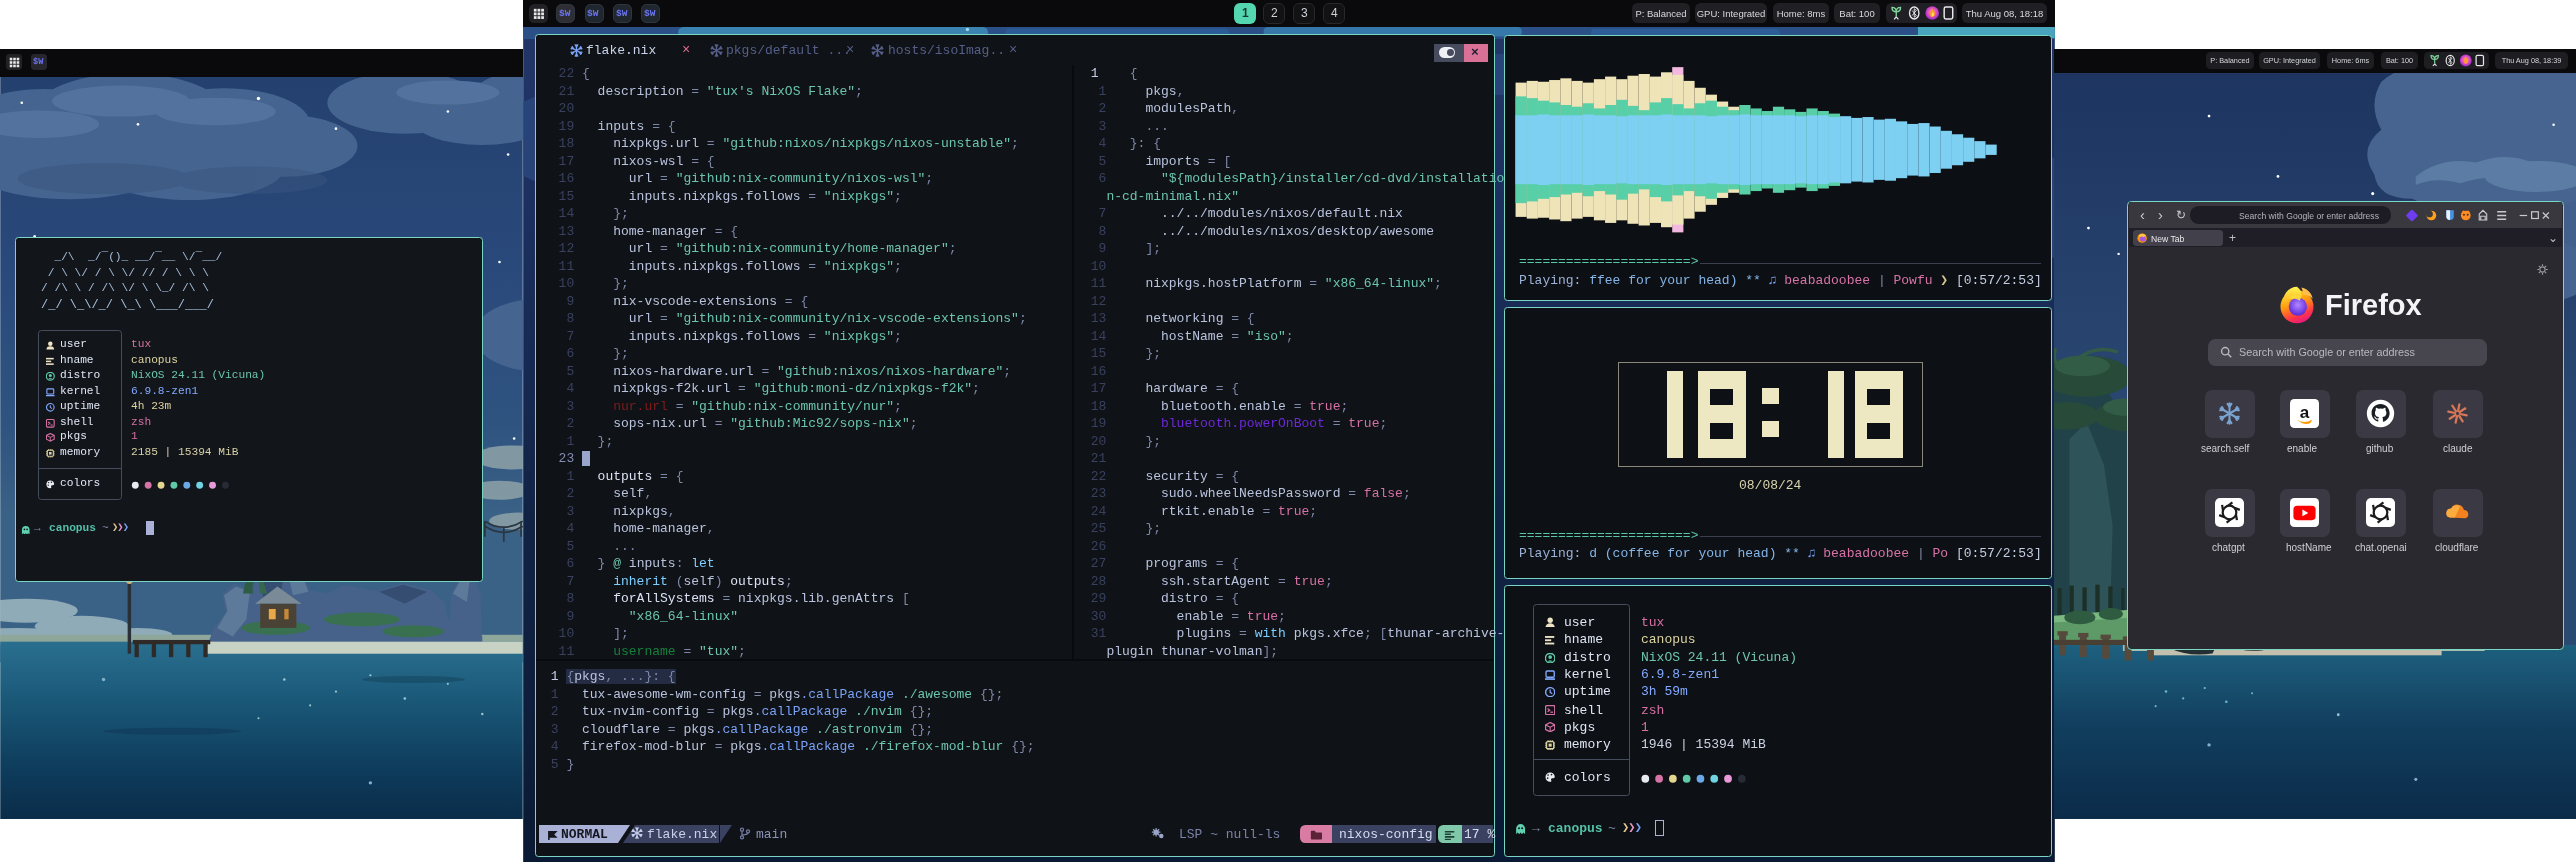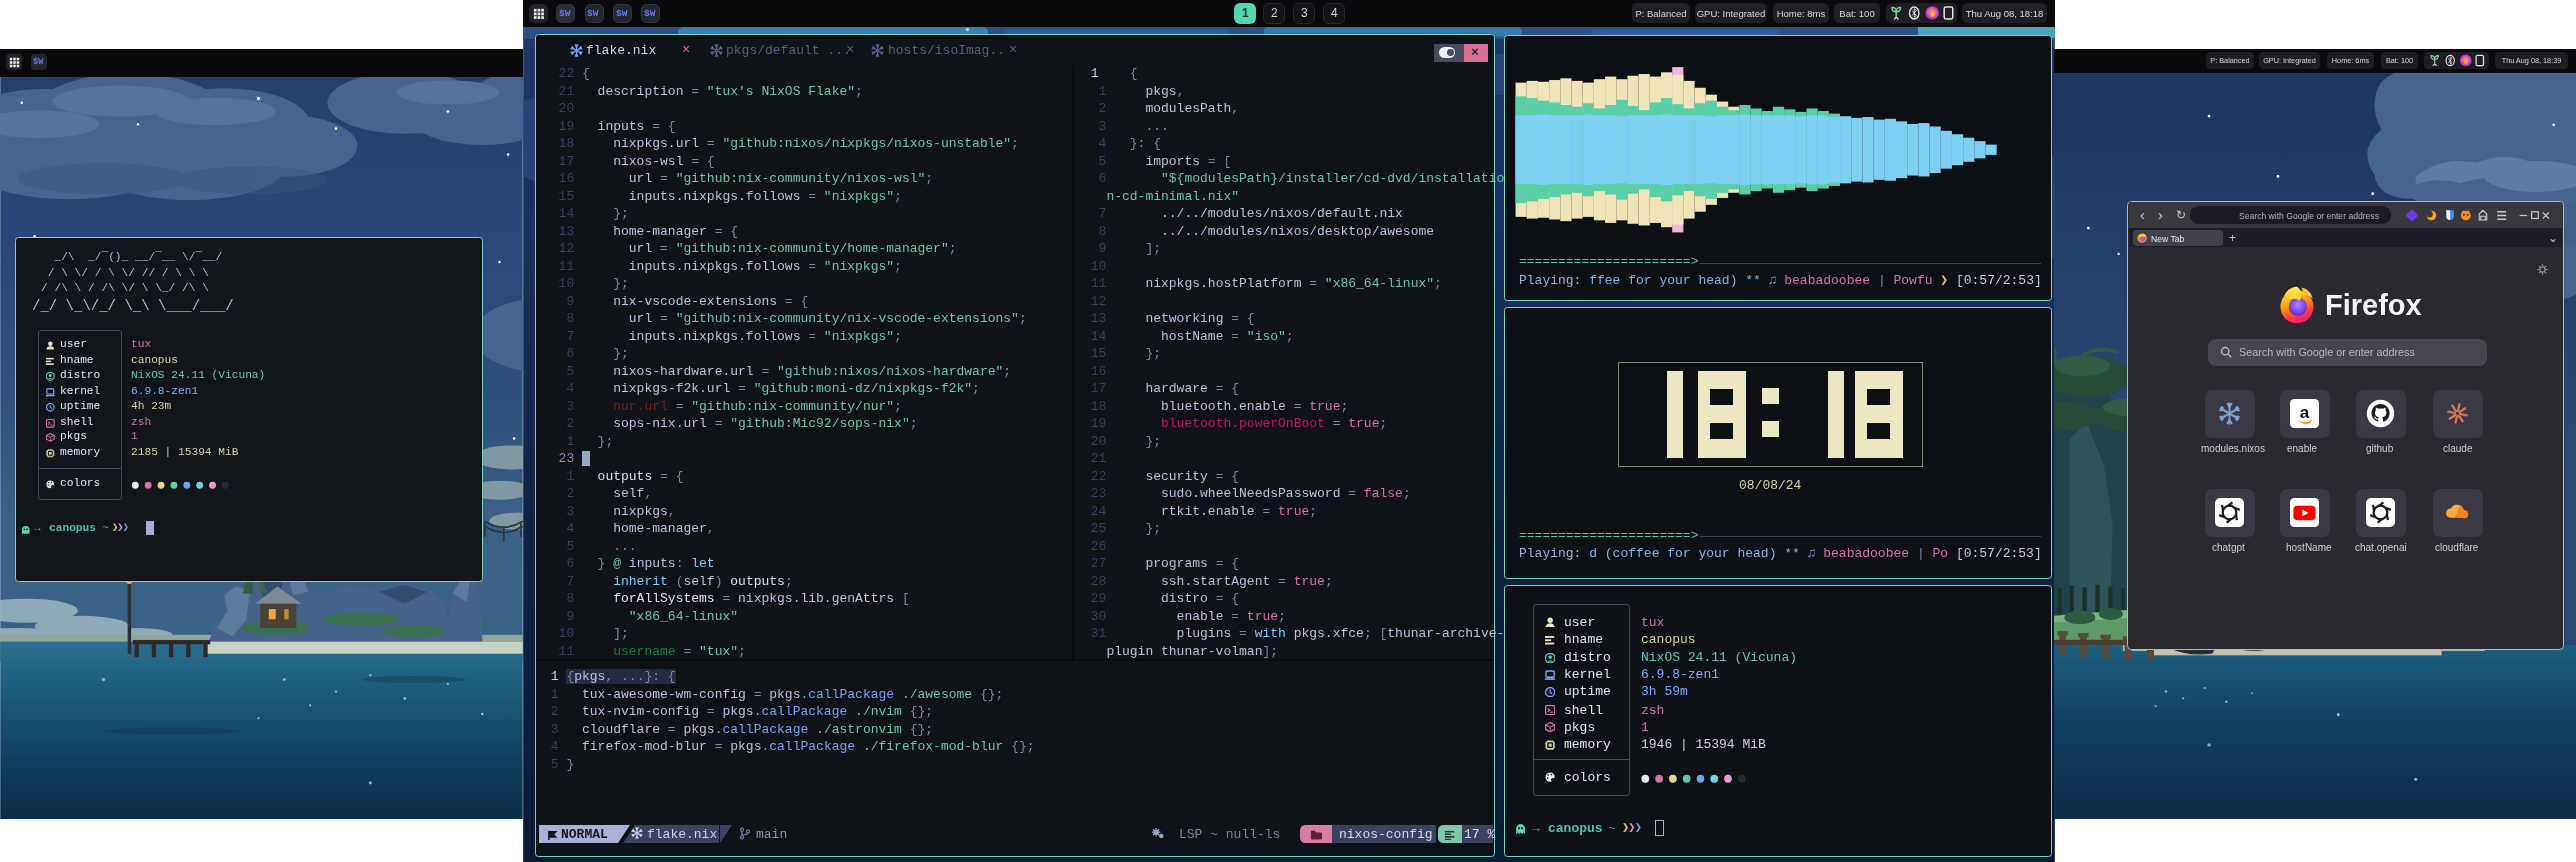--- a/index.html
+++ b/index.html
@@ -143,21 +143,21 @@
 </g>
 <ellipse cx="480" cy="700" rx="60" ry="4" fill="#16465f" opacity="0.6"></ellipse>
 <ellipse cx="200" cy="760" rx="80" ry="4" fill="#11395a" opacity="0.6"></ellipse>
 <circle cx="430" cy="820" r="2" fill="#7fb2c8"></circle>
         <circle cx="120" cy="700" r="2" fill="#7fb2c8"></circle>
 </svg></div>
 <div class="abs" style="left:14.6px;top:237px;width:468px;height:345px;background:#12151a;border:1.7px solid #79d6c3;border-radius:3.4px"></div>
 <div class="abs" style="left:41px;top:251px;white-space:pre;color:#a9c0dd;font-size:11.2px">  _/\  _/¯()_ __/¯__ \/¯__/</div>
 <div class="abs" style="left:41px;top:267px;white-space:pre;color:#a9c0dd;font-size:11.2px"> / \ \/ / \ \/ // / \ \ \ </div>
 <div class="abs" style="left:41px;top:282px;white-space:pre;color:#a9c0dd;font-size:11.2px">/ /\ \ / /\ \/ \ \_/ /\ \ </div>
-<div class="abs" style="left:32px;top:298px;white-space:pre;color:#a9c0dd;font-size:14px">/_/ \_\/_/ \_\ \___/___/  </div>
+<div class="abs" style="left:41px;top:298px;white-space:pre;color:#a9c0dd;font-size:12px">/_/ \_\/_/ \_\ \___/___/  </div>
 <div class="abs" style="left:38px;top:330px;width:84px;height:170px;border:0.9px solid #454c5e;border-radius:3.4px"></div>
 <div class="abs" style="left:38px;top:468px;width:84px;height:0.9px;background:#454c5e"></div>
 <div class="abs" style="left:46px;top:339px;width:8.6px;height:8.6px;"><svg width="8.6" height="8.6" viewBox="0 0 10 10">
         <circle cx="5" cy="3.2" r="2.6" fill="#ece4c4"></circle>
         <path d="M0.5 10 a4.5 4 0 0 1 9 0 Z" fill="#ece4c4"></path>
       </svg></div>
 <div class="abs" style="left:60px;top:338px;white-space:pre;color:#dfe6f4;font-size:11.2px">user</div>
 <div class="abs" style="left:131px;top:338px;white-space:pre;color:#d671a5;font-size:11.2px">tux</div>
 <div class="abs" style="left:46px;top:355px;width:8.6px;height:8.6px;"><svg width="8.6" height="8.6" viewBox="0 0 10 10">
         <rect x="0" y="1" width="9" height="1.8" fill="#ece4c4"></rect>
@@ -440,21 +440,21 @@
 <span style="color:#39415f">  9   </span><span style="color:#7d87a8">  ];</span>
 <span style="color:#39415f"> 10   </span>
 <span style="color:#39415f"> 11   </span><span style="color:#b9c3de">  nixpkgs.hostPlatform</span><span style="color:#7d87a8"> = </span><span style="color:#6cc5b0">"x86_64-linux"</span><span style="color:#7d87a8">;</span>
 <span style="color:#39415f"> 12   </span>
 <span style="color:#39415f"> 13   </span><span style="color:#b9c3de">  networking</span><span style="color:#7d87a8"> = {</span>
 <span style="color:#39415f"> 14   </span><span style="color:#b9c3de">    hostName</span><span style="color:#7d87a8"> = </span><span style="color:#6cc5b0">"iso"</span><span style="color:#7d87a8">;</span>
 <span style="color:#39415f"> 15   </span><span style="color:#7d87a8">  };</span>
 <span style="color:#39415f"> 16   </span>
 <span style="color:#39415f"> 17   </span><span style="color:#b9c3de">  hardware</span><span style="color:#7d87a8"> = {</span>
 <span style="color:#39415f"> 18   </span><span style="color:#b9c3de">    bluetooth.enable</span><span style="color:#7d87a8"> = </span><span style="color:#d671a5">true</span><span style="color:#7d87a8">;</span>
-<span style="color:#39415f"> 19   </span><span style="color:#be185d">    bluetooth.powerOnBoot</span><span style="color:#7d87a8"> = </span><span style="color:#d671a5">true</span><span style="color:#7d87a8">;</span>
+<span style="color:#39415f"> 19   </span><span style="color:#6d28d9">    bluetooth.powerOnBoot</span><span style="color:#7d87a8"> = </span><span style="color:#d671a5">true</span><span style="color:#7d87a8">;</span>
 <span style="color:#39415f"> 20   </span><span style="color:#7d87a8">  };</span>
 <span style="color:#39415f"> 21   </span>
 <span style="color:#39415f"> 22   </span><span style="color:#b9c3de">  security</span><span style="color:#7d87a8"> = {</span>
 <span style="color:#39415f"> 23   </span><span style="color:#b9c3de">    sudo.wheelNeedsPassword</span><span style="color:#7d87a8"> = </span><span style="color:#d671a5">false</span><span style="color:#7d87a8">;</span>
 <span style="color:#39415f"> 24   </span><span style="color:#b9c3de">    rtkit.enable</span><span style="color:#7d87a8"> = </span><span style="color:#d671a5">true</span><span style="color:#7d87a8">;</span>
 <span style="color:#39415f"> 25   </span><span style="color:#7d87a8">  };</span>
 <span style="color:#39415f"> 26   </span>
 <span style="color:#39415f"> 27   </span><span style="color:#b9c3de">  programs</span><span style="color:#7d87a8"> = {</span>
 <span style="color:#39415f"> 28   </span><span style="color:#b9c3de">    ssh.startAgent</span><span style="color:#7d87a8"> = </span><span style="color:#d671a5">true</span><span style="color:#7d87a8">;</span>
 <span style="color:#39415f"> 29   </span><span style="color:#b9c3de">    distro</span><span style="color:#7d87a8"> = {</span>
@@ -942,21 +942,21 @@
           <line x1="10.1" y1="13.0" x2="6.1" y2="13.3"></line>
           <line x1="10.1" y1="13.0" x2="8.3" y2="9.4"></line>
           <line x1="17" y1="17" x2="17.0" y2="5.0"></line>
           <line x1="17.0" y1="9.0" x2="14.7" y2="5.7"></line>
           <line x1="17.0" y1="9.0" x2="19.3" y2="5.7"></line>
           <line x1="17" y1="17" x2="27.4" y2="11.0"></line>
           <line x1="23.9" y1="13.0" x2="25.7" y2="9.4"></line>
           <line x1="23.9" y1="13.0" x2="27.9" y2="13.3"></line>
         </g>
       </svg></div>
-<div class="abs" style="left:2201px;top:443px;white-space:pre;color:#cfcfd6;font-size:10px;font-family:var(--fs)">modules.nixos</div>
+<div class="abs" style="left:2201px;top:443px;white-space:pre;color:#cfcfd6;font-size:10px;font-family:var(--fs)">search.self</div>
 <div class="abs" style="left:2280px;top:390px;width:50px;height:48px;background:#3b3a44;border-radius:6.9px"></div>
 <div class="abs" style="left:2290px;top:399px;width:29px;height:29px;"><svg width="29" height="29" viewBox="0 0 34 34">
         <rect width="34" height="34" rx="5" fill="#fff"></rect>
         <text x="17" y="22" font-family="Liberation Sans" font-size="20" font-weight="bold" fill="#111" text-anchor="middle">a</text>
         <path d="M8 24 q9 6 18 0 l-2 4 q-7 4 -16 -4 Z" fill="#f90"></path>
       </svg></div>
 <div class="abs" style="left:2287px;top:443px;white-space:pre;color:#cfcfd6;font-size:10px;font-family:var(--fs)">enable</div>
 <div class="abs" style="left:2356px;top:390px;width:50px;height:48px;background:#3b3a44;border-radius:6.9px"></div>
 <div class="abs" style="left:2366px;top:399px;width:29px;height:29px;"><svg width="29" height="29" viewBox="0 0 34 34">
         <circle cx="17" cy="17" r="16" fill="#fff"></circle>

